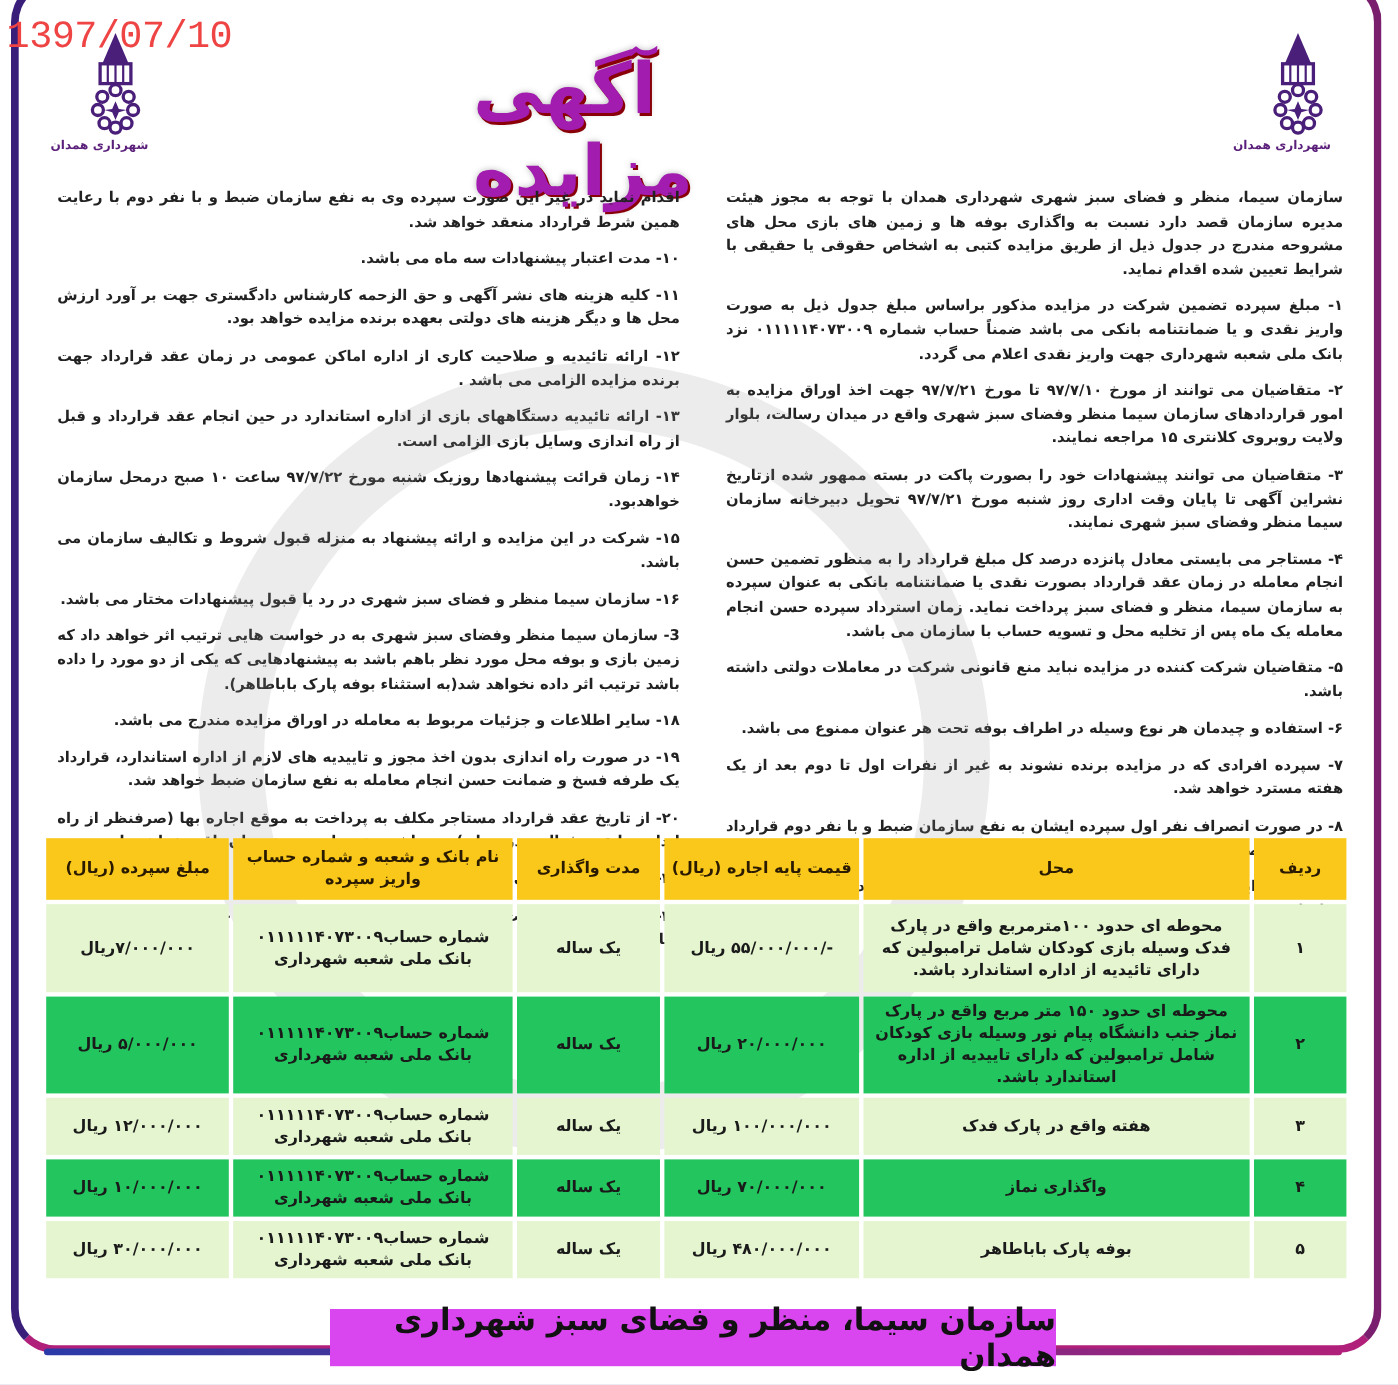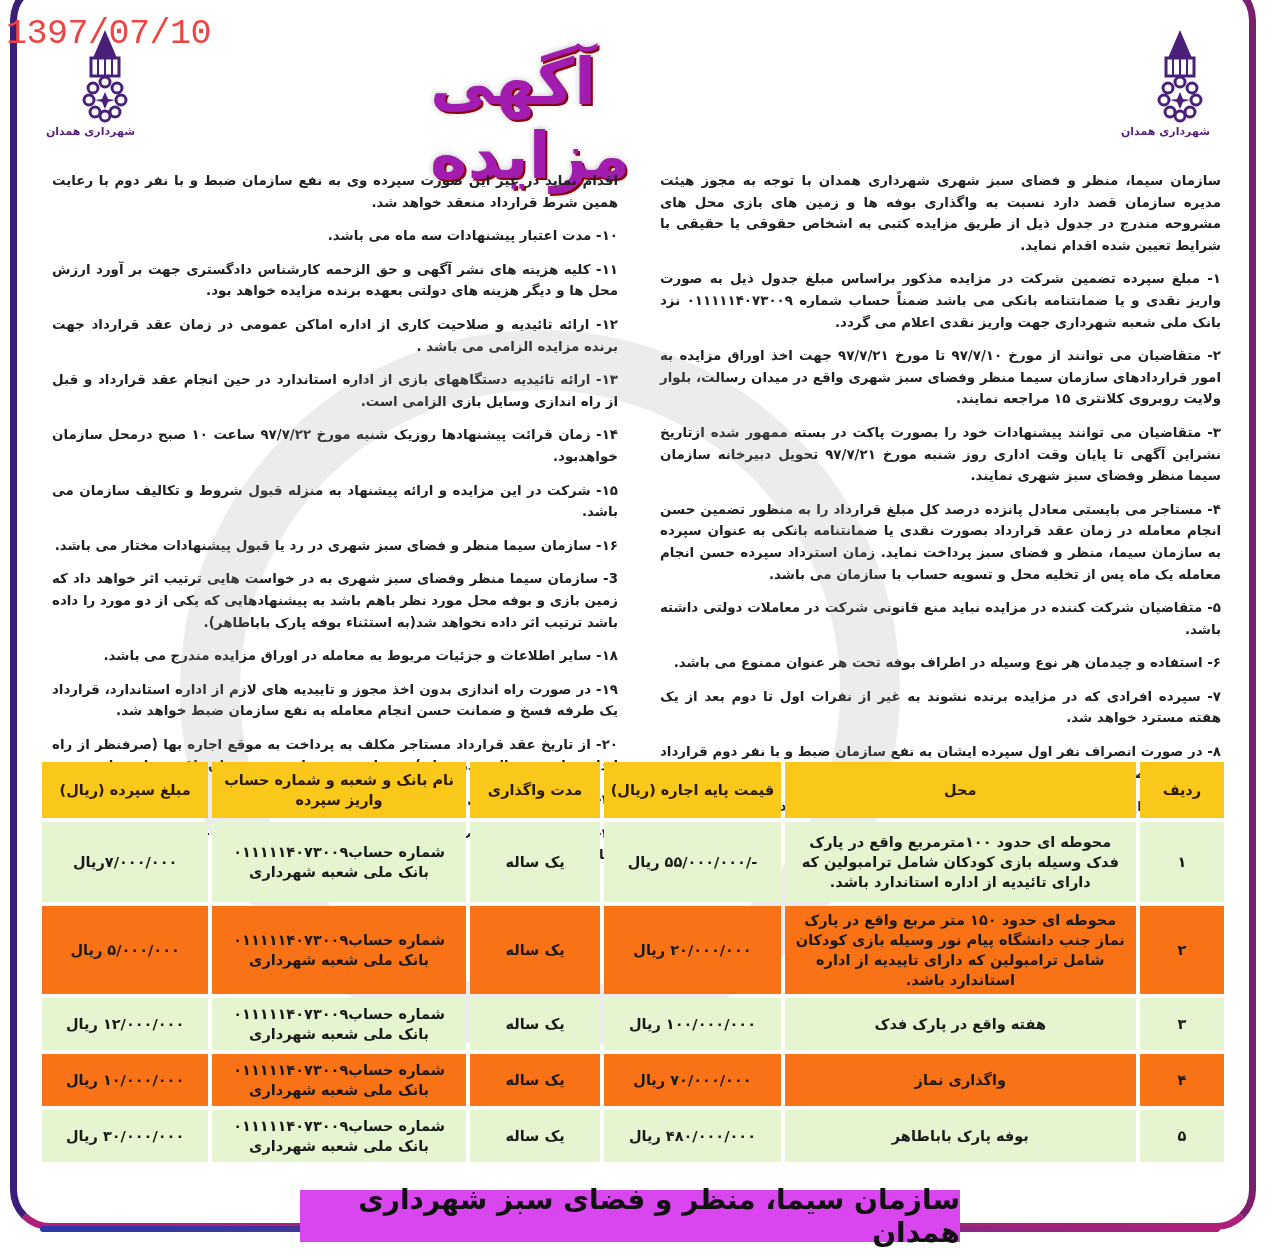--- a/index.html
+++ b/index.html
@@ -41,21 +41,21 @@
   .table-wrap { position: absolute; left: 38px; top: 758px; width: 1190px; z-index: 2; }
   table { width: 100%; border-collapse: separate; border-spacing: 4px; direction: rtl; }
   th {
     background: #f9c81a; font-weight: bold; font-size: 14.5px; padding: 4px 6px; height: 48px;
     text-align: center; color: #2a1a00; line-height: 20px;
   }
   td {
     font-weight: bold; font-size: 14.5px; text-align: center; padding: 4px 8px; color: #1a1a1a; line-height: 20px;
   }
   tr.green td { background: #e4f5cf; }
-  tr.pink td { background: #f97316; }
+  tr.pink td { background: #22c55e; }
   .footer-line {
     position: absolute; left: 40px; top: 1226px; width: 1180px; height: 6px;
     background: linear-gradient(90deg, #2b3aa8, #5a2f8a, #b0207a); border-radius: 3px;
   }
   .footer-banner {
     position: absolute; left: 300px; top: 1190px; width: 660px; height: 52px; background: #d946ef;
     display: flex; align-items: center; justify-content: center; direction: rtl;
     font-size: 28px; font-weight: bold; color: #111; z-index: 3;
   }
 </style>

